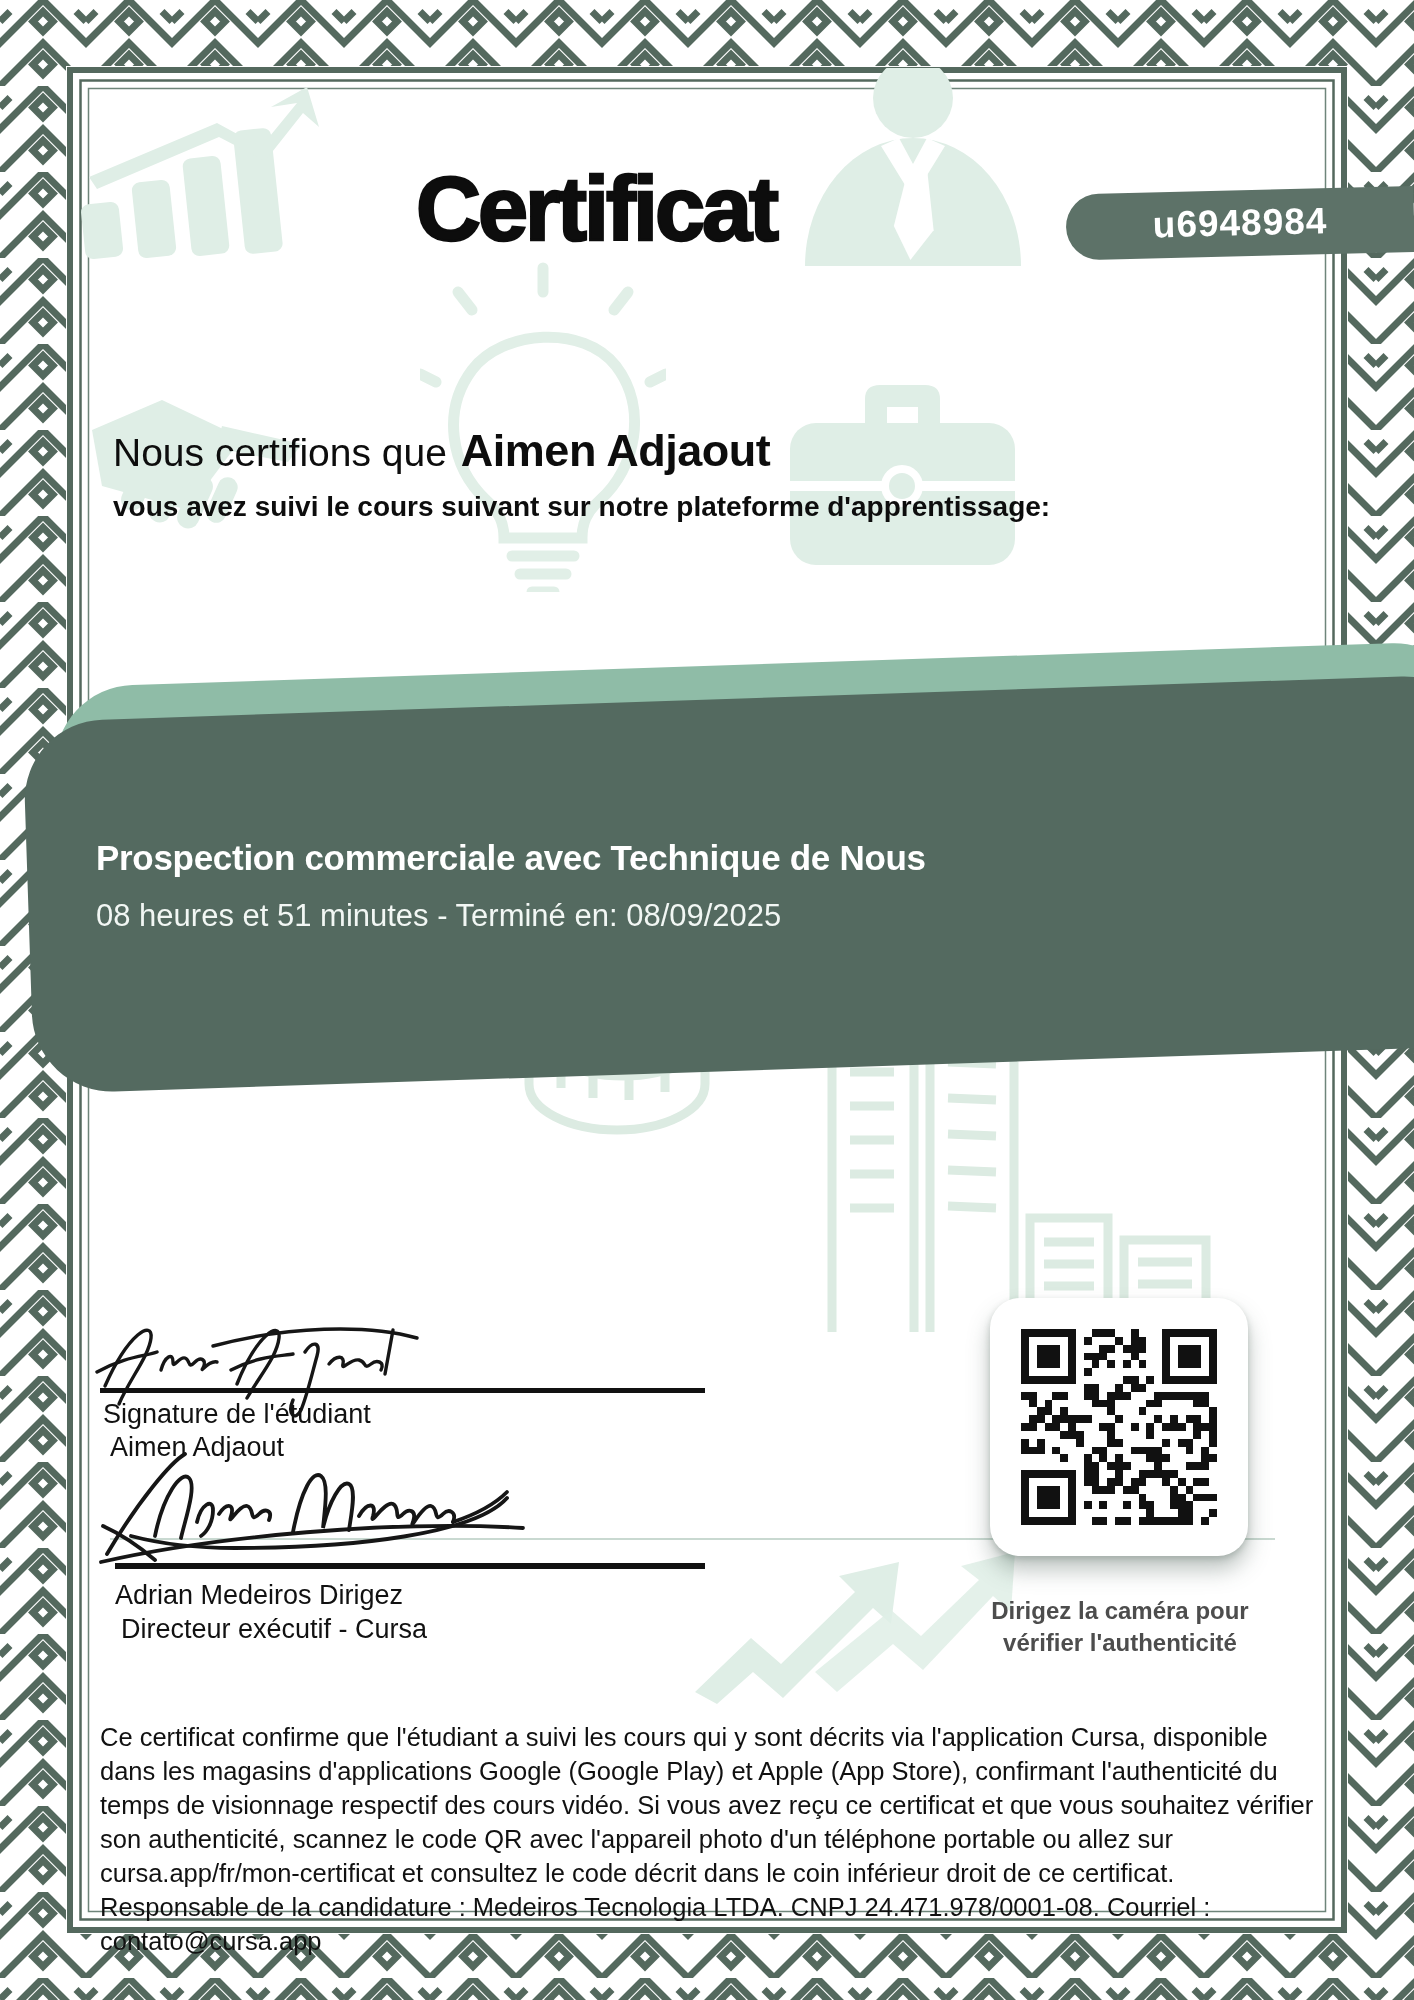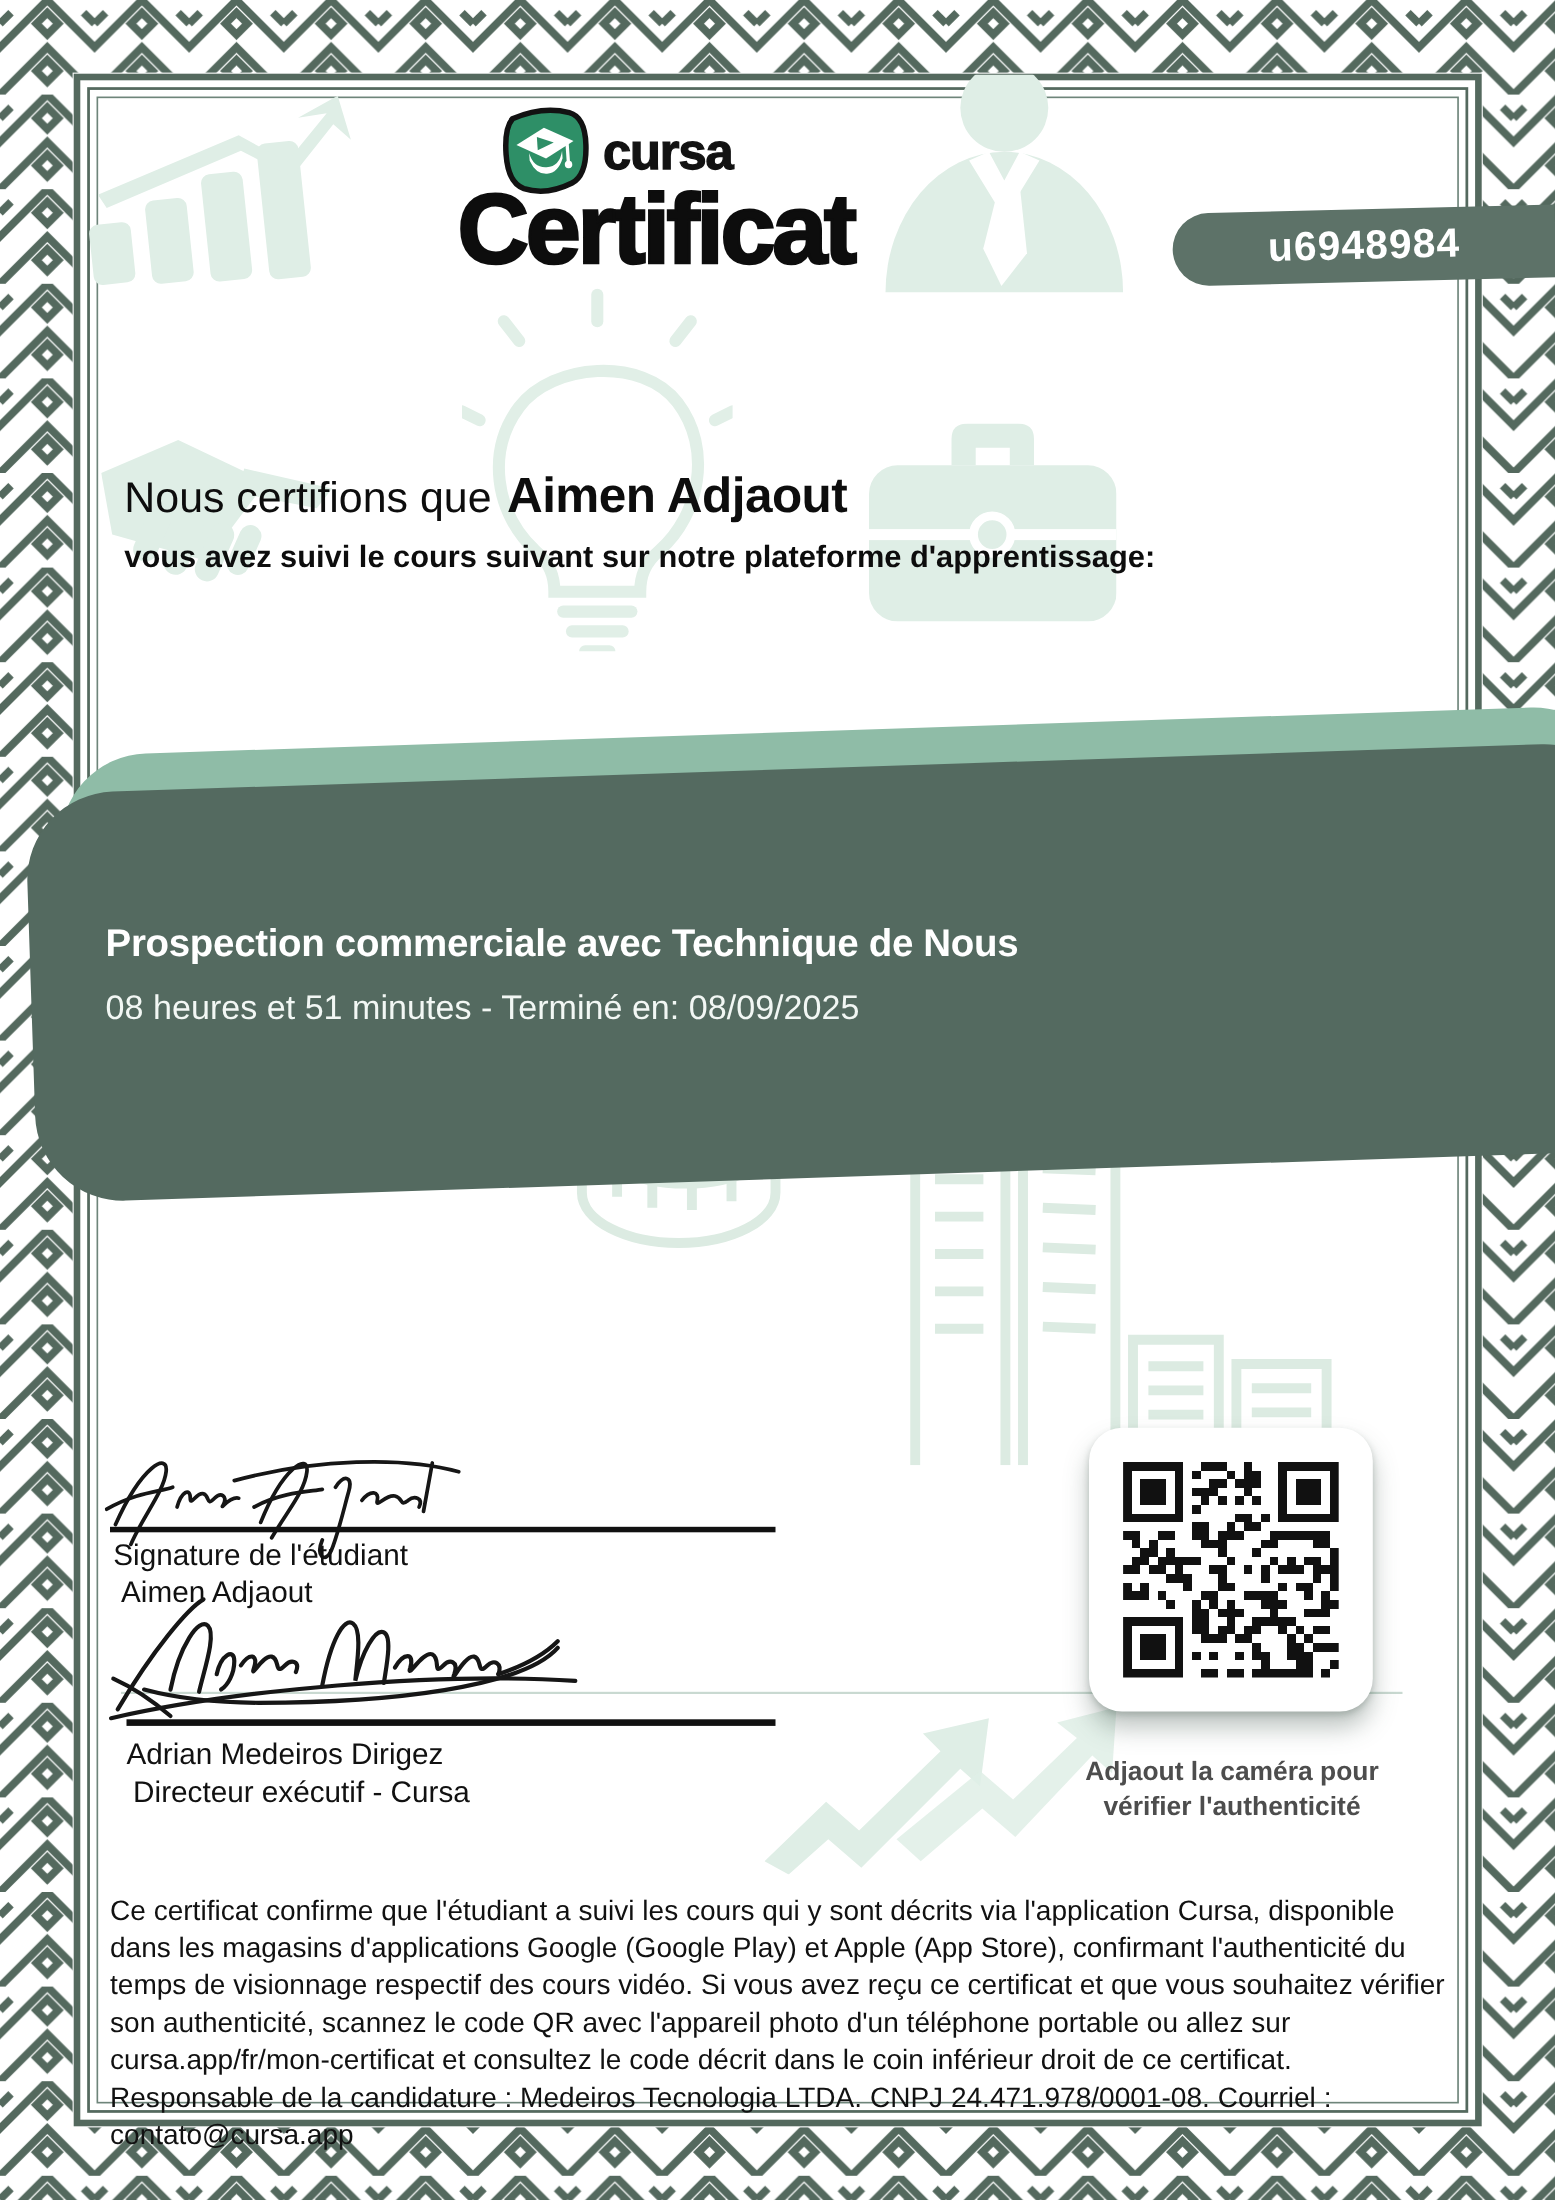--- a/index.html
+++ b/index.html
@@ -179,33 +179,20 @@
     </g>
   </svg>
 
   <svg class="wm" style="left:695px;top:1552px" width="320" height="152" viewBox="0 0 320 152">
     <g fill="#dfeee6">
       <path d="M0 140 L56 86 L86 112 L160 40 L144 24 L204 10 L196 72 L178 56 L88 146 L58 120 L22 152 Z"></path>
       <path d="M120 120 L196 58 L226 84 L284 28 L266 14 L320 0 L316 60 L298 44 L228 118 L198 92 L142 140 Z" opacity=".85"></path>
     </g>
   </svg>
 
-  <div id="logo-row">
-    <svg width="84" height="84" viewBox="0 0 84 84">
-      <g transform="rotate(-4 42 42)">
-        <path d="M14 10 Q42 0 66 8 Q80 13 79 38 Q78 66 64 72 Q40 82 20 74 Q6 68 6 42 Q6 18 14 10 Z" fill="#2e8f67" stroke="#121212" stroke-width="5"></path>
-        <path d="M16 34 L42 20 L68 34 L42 48 Z" fill="#ffffff"></path>
-        <path d="M35 28 L50 34 L35 40 Z" fill="#2e8f67"></path>
-        <path d="M27 42 Q30 56 42 56 Q54 56 57 42 L57 49 Q52 62 42 62 Q32 62 27 49 Z" fill="#ffffff"></path>
-        <path d="M62 36 L62 52" stroke="#ffffff" stroke-width="3" stroke-linecap="round"></path>
-        <circle cx="62" cy="55" r="3.4" fill="#ffffff"></circle>
-      </g>
-    </svg>
-    <span id="brand-text">cursa</span>
-  </div>
 
   <div id="main-title">Certificat</div>
 
   <div id="id-badge">
     <span>u6948984</span>
   </div>
 
   <div id="intro">
     <div id="intro-line1">
       <span id="intro-prefix">Nous certifions que</span>
@@ -452,19 +439,19 @@
           <path d="M0 0h7v7h-7z M1 1v5h5v-5z" fill-rule="evenodd"></path>
           <rect x="2" y="2" width="3" height="3"></rect>
           <path d="M18 0h7v7h-7z M19 1v5h5v-5z" fill-rule="evenodd"></path>
           <rect x="20" y="2" width="3" height="3"></rect>
           <path d="M0 18h7v7h-7z M1 19v5h5v-5z" fill-rule="evenodd"></path>
           <rect x="2" y="20" width="3" height="3"></rect>
         </g>
       </svg>
   </div>
   <div id="qr-caption">
-    <span>Adjaout la caméra pour</span><br>
+    <span>Dirigez la caméra pour</span><br>
     <span>vérifier l'authenticité</span>
   </div>
 
   <div id="footer-text">Ce certificat confirme que l'étudiant a suivi les cours qui y sont décrits via l'application Cursa, disponible dans les magasins d'applications Google (Google Play) et Apple (App Store), confirmant l'authenticité du temps de visionnage respectif des cours vidéo. Si vous avez reçu ce certificat et que vous souhaitez vérifier son authenticité, scannez le code QR avec l'appareil photo d'un téléphone portable ou allez sur cursa.app/fr/mon-certificat et consultez le code décrit dans le coin inférieur droit de ce certificat. Responsable de la candidature : Medeiros Tecnologia LTDA. CNPJ 24.471.978/0001-08. Courriel : contato@cursa.app</div>
 
 </div>
 
 </body></html>

